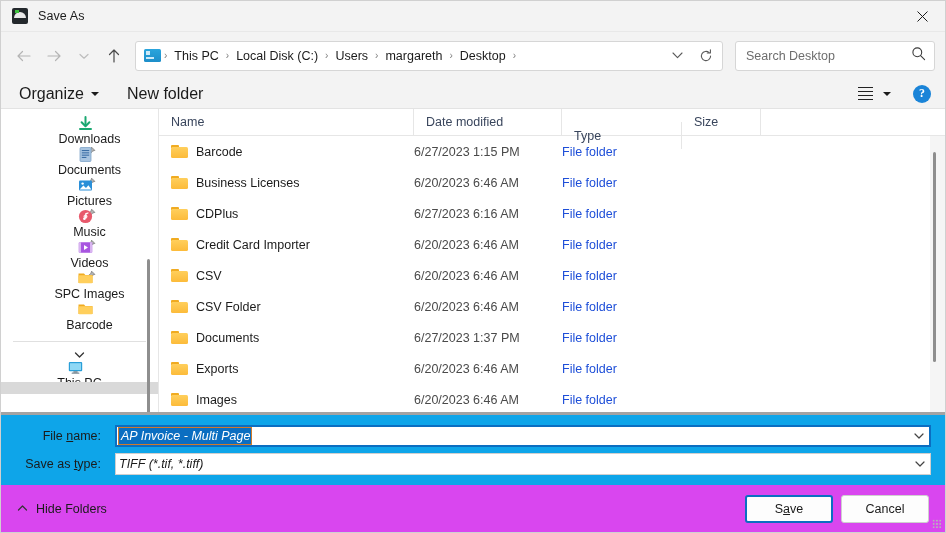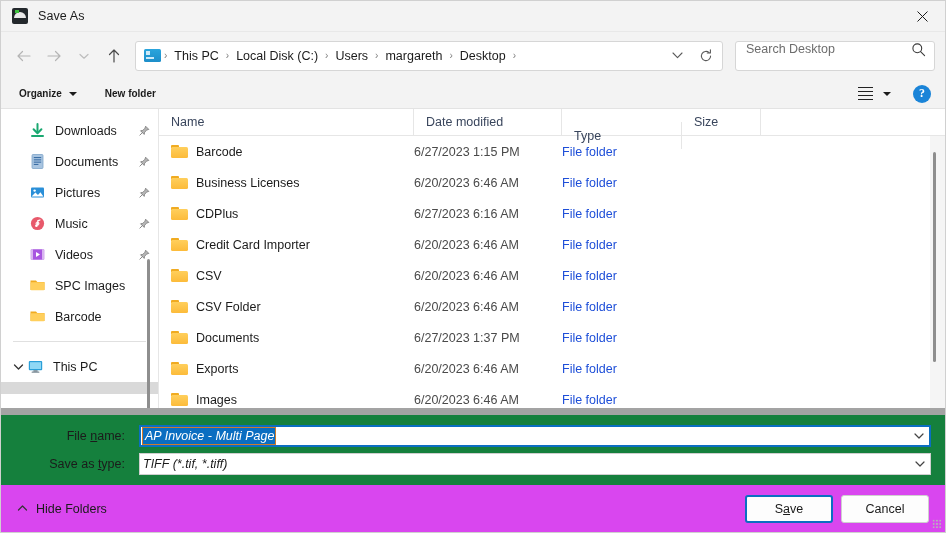--- a/index.html
+++ b/index.html
@@ -102,39 +102,39 @@
     width: 26px; height: 28px; flex: none;
     display: flex; align-items: center; justify-content: center;
     color: #666; cursor: default;
   }
   .addr-refresh { width: 32px; }
 
   .searchbox {
     width: 200px; height: 30px; flex: none;
     background: #ffffff;
     border: 1px solid #d6d6d6; border-radius: 3px;
-    display: flex; align-items: flex-start;
+    display: flex; align-items: center;
     padding: 0 8px 0 10px;
   }
   .search-placeholder {
     flex: 1; font-size: 12.5px; color: #6d6d6d;
   }
 
   
   .cmdbar {
     height: 30px; min-height: 30px;
     display: flex; align-items: center;
     padding: 0 10px 0 12px;
     background: #f3f3f3;
     border-bottom: 1px solid #e3e3e3;
   }
   .cmd-item {
-    font-size: 10px; color: #1b1b1b;
+    font-size: 16px; color: #1b1b1b;
     display: flex; align-items: center; gap: 7px;
-    padding: 2px 6px; cursor: default; font-weight: bold;
+    padding: 2px 6px; cursor: default;
   }
   .cmd-item + .cmd-item { margin-left: 16px; }
   .caret-down-sm {
     width: 0; height: 0;
     border-left: 4px solid transparent;
     border-right: 4px solid transparent;
     border-top: 4.5px solid #1b1b1b;
   }
   .cmd-spacer { flex: 1; }
   .view-btn {
@@ -161,21 +161,21 @@
   .sidebar {
     width: 157px; flex: none;
     background: #ffffff;
     position: relative;
     overflow: hidden;
     padding-top: 6px;
   }
   .side-item {
     height: 31px; display: flex; align-items: center;
     padding-left: 28px; padding-right: 8px;
-    cursor: default; position: relative;
+    cursor: default; position: relative; flex-direction: column;
   }
   .side-item .s-icon { width: 17px; height: 17px; flex: none; margin-right: 9px; position: relative; }
   .side-item .s-label { font-size: 12.5px; color: #1b1b1b; white-space: nowrap; flex: 1; }
   .pin {
     width: 12px; height: 12px; flex: none; color: #8a8a8a;
     font-size: 11px; line-height: 1;
   }
   .pin svg { display: block; }
 
   .side-sep {
@@ -261,23 +261,23 @@
     position: absolute; right: 9px; top: 16px;
     width: 3px; height: 210px; background: #8e8e8e; border-radius: 2px;
   }
   .pane-scrolltrack {
     position: absolute; right: 0; top: 0; bottom: 0;
     width: 15px; background: #f5f5f5;
   }
 
   
   .formarea {
-    background: #15803d;
-    border-top: 7px solid #a3a3a3;
-    padding: 10px 14px 8px 24px;
+    background: #0ea5e9;
+    border-top: 3px solid #a3a3a3;
+    padding: 10px 14px 8px 0;
   }
   .formrow {
     display: flex; align-items: center; margin-bottom: 6px;
   }
   .formrow:last-child { margin-bottom: 2px; }
   .formlabel {
     width: 114px; flex: none; text-align: right;
     padding-right: 14px;
     font-size: 12.5px; color: #1b1b1b;
   }

